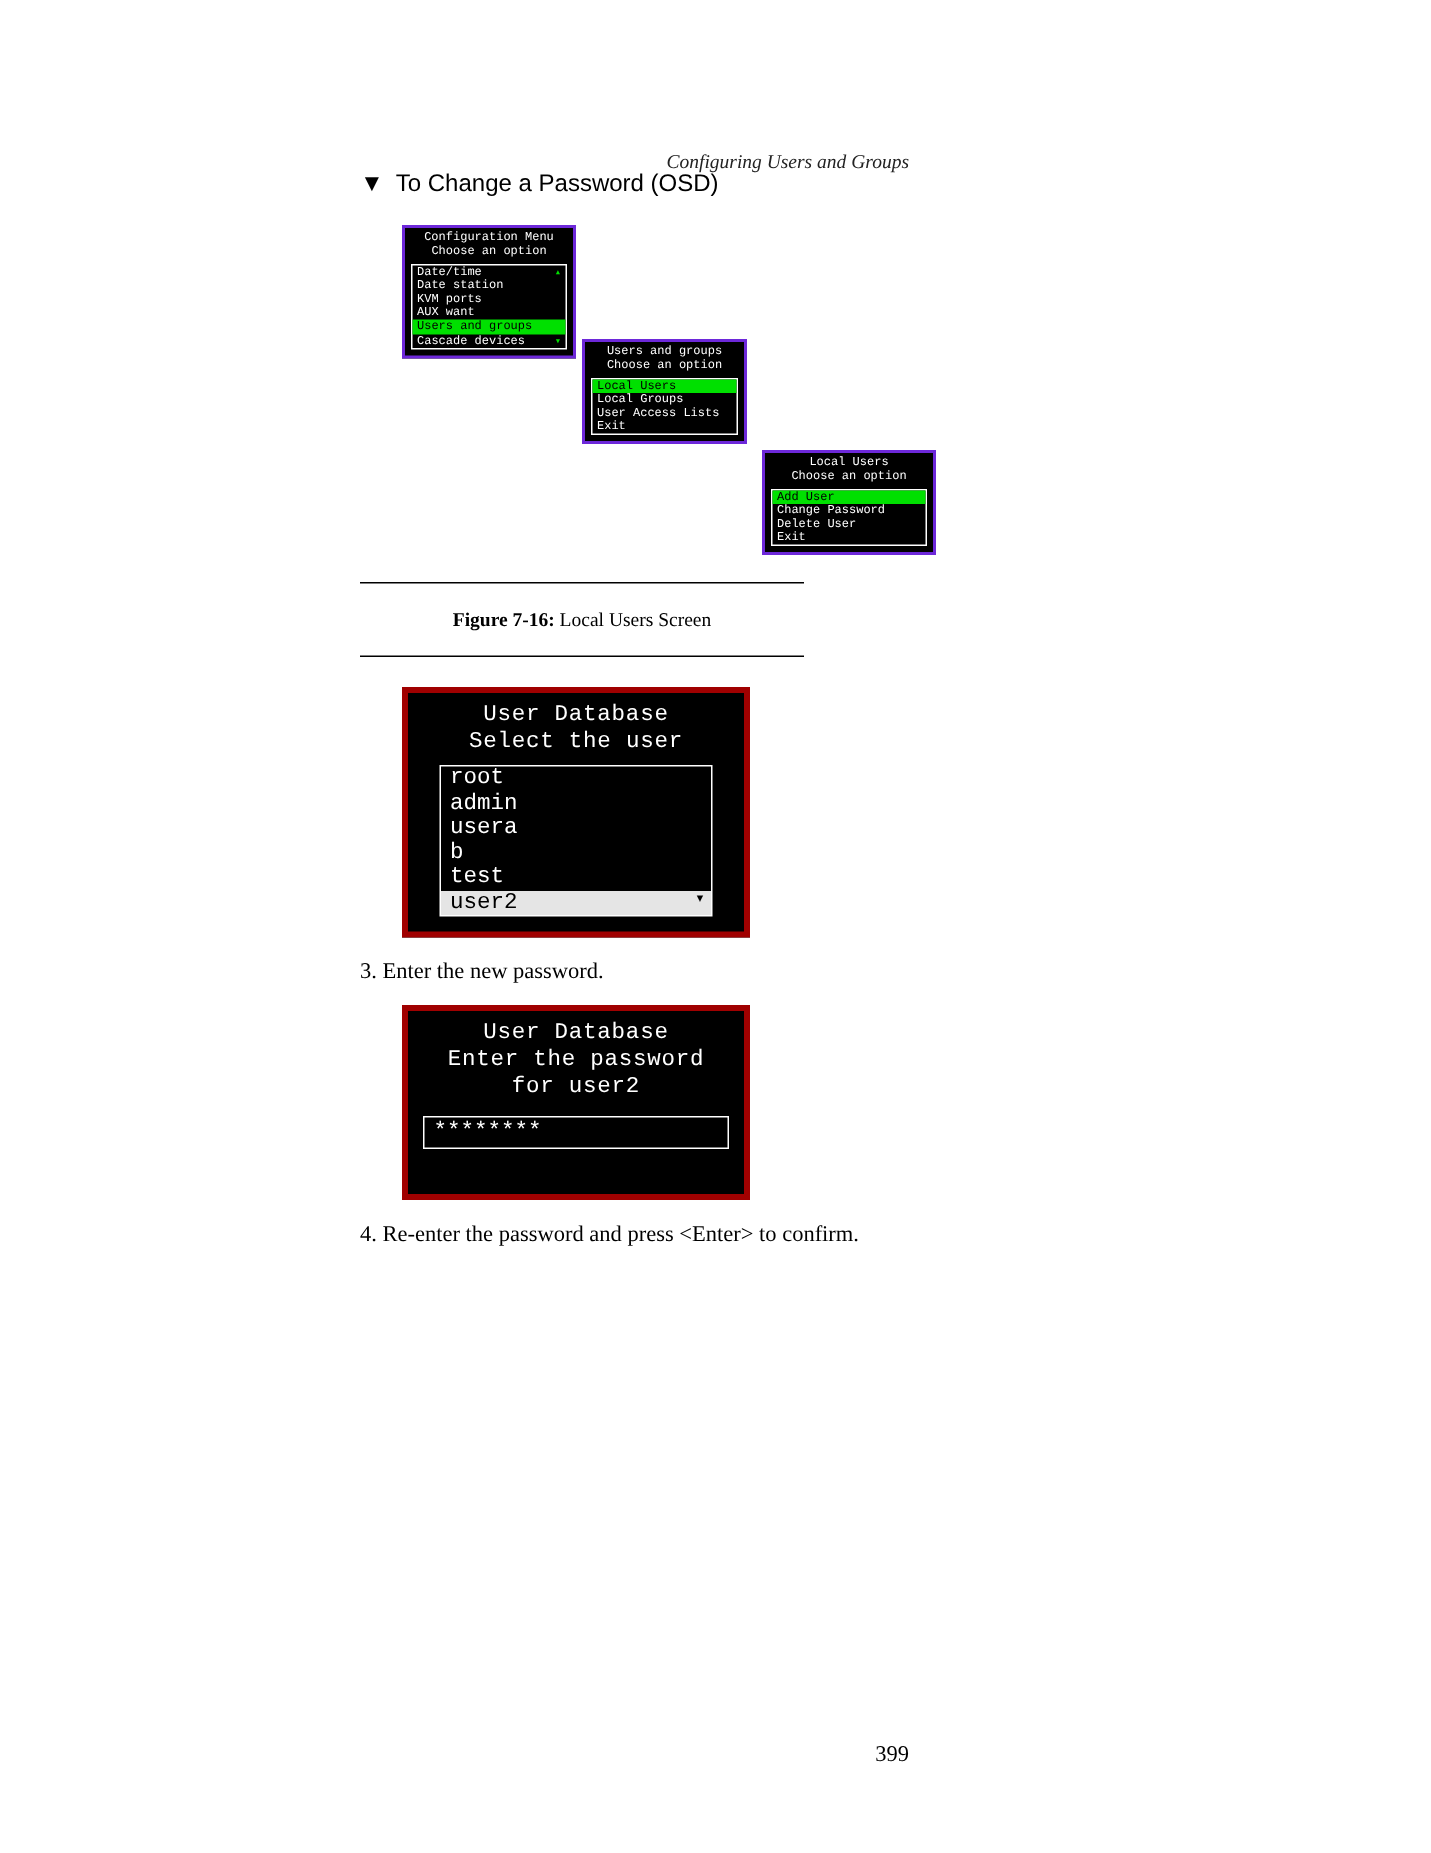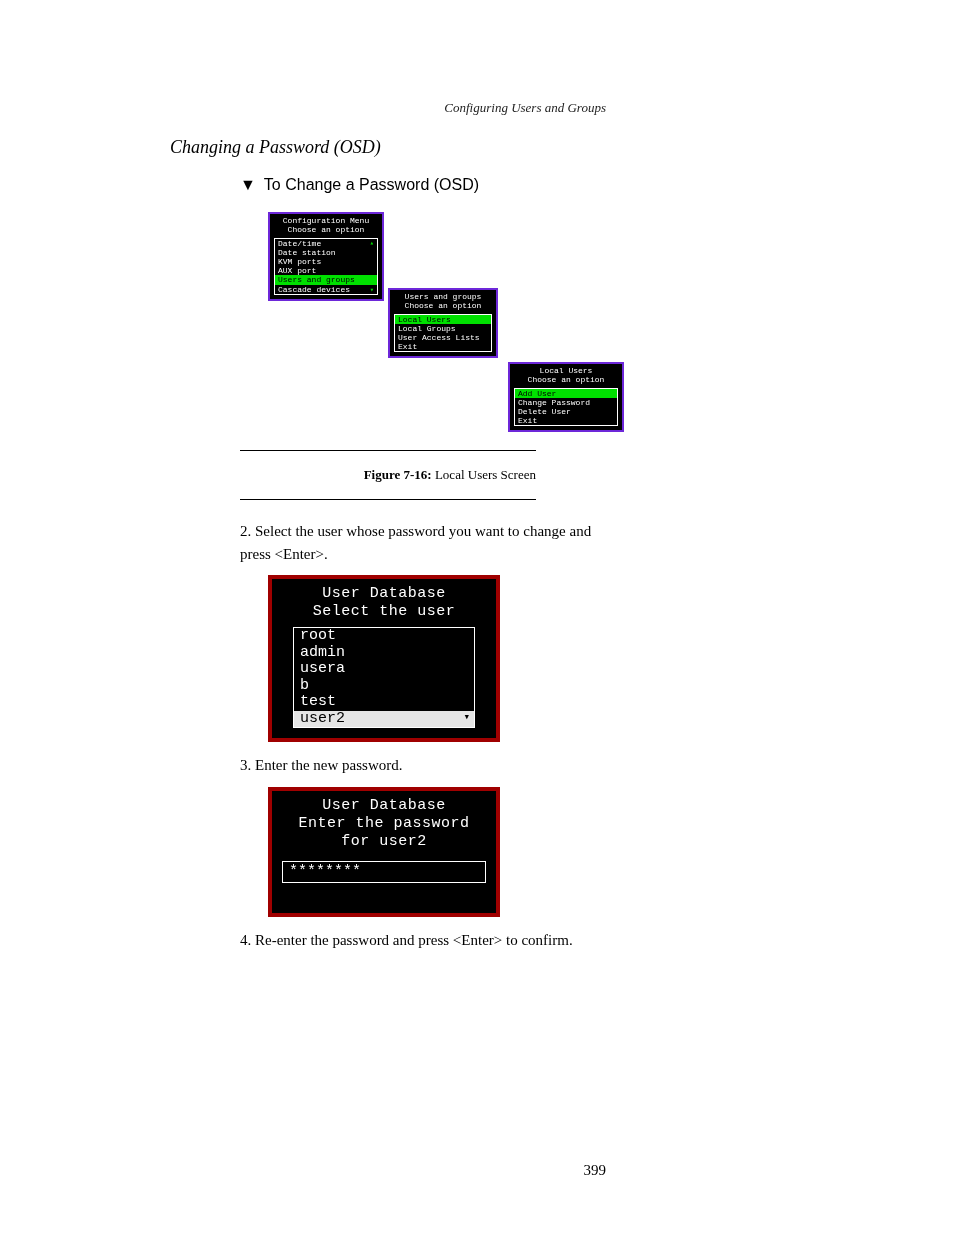--- a/index.html
+++ b/index.html
@@ -7,21 +7,21 @@
     margin: 0;
     background: #fff;
     font-family: Georgia, 'Times New Roman', serif;
     color: #000;
     width: 954px;
   }
   .page {
     width: 776px;
     height: 1235px;
     position: relative;
-    padding: 57px 170px 60px 170px;
+    padding: 100px 170px 60px 170px;
   }
   .running-header {
     position: absolute;
     top: 100px;
     right: 170px;
     font-size: 13px;
     font-style: italic;
     color: #222;
   }
   .section-title {
@@ -87,21 +87,21 @@
     right: 3px;
     font-size: 7px;
     color: #00e000;
   }
   .figure-caption {
     font-size: 13px;
     border-top: 1px solid #000;
     border-bottom: 1px solid #000;
     padding: 16px 0;
     margin: 8px 70px 20px 70px;
-    text-align: right;
+    text-align: center;
   }
   .fc-label { font-weight: bold; }
   .osd-large {
     background: #000;
     border: 4px solid #a00000;
     font-family: 'Courier New', monospace;
     color: #fff;
     width: 232px;
     margin: 10px 0 12px 98px;
     padding: 6px 0 10px;
@@ -166,41 +166,40 @@
     font-size: 15px;
   }
 </style>
 </head>
 <body>
 
 <div class="page">
 
   <div class="running-header">Configuring Users and Groups</div>
 
-  <div class="section-title">Changing a Password (OSD)</div>
 
   <div class="procedure">
     <span class="marker">▼</span>
     <span>To Change a Password (OSD)</span>
   </div>
 
 
   <div class="osd-cluster">
 
     <div class="osd-box" style="left:0;top:0;width:116px;">
       <div class="osd-title">
         <div>Configuration Menu</div>
         <div>Choose an option</div>
       </div>
       <div class="osd-list" style="position:relative;">
         <span class="scroll-tri" style="top:0;">▴</span>
         <div class="osd-item">Date/time</div>
         <div class="osd-item">Date station</div>
         <div class="osd-item">KVM ports</div>
-        <div class="osd-item">AUX port</div>
+        <div class="osd-item">AUX want</div>
         <div class="osd-item osd-highlight">Users and groups</div>
         <div class="osd-item">Cascade devices</div>
         <span class="scroll-tri" style="bottom:0;">▾</span>
       </div>
     </div>
 
     <div class="osd-box" style="left:120px;top:76px;width:110px;">
       <div class="osd-title">
         <div>Users and groups</div>
         <div>Choose an option</div>
@@ -226,21 +225,20 @@
       </div>
     </div>
 
   </div>
 
   <div class="figure-caption">
     <span class="fc-label">Figure 7-16:</span>
     <span>Local Users Screen</span>
   </div>
 
-  <div class="step">2. Select the user whose password you want to change and press &lt;Enter&gt;.</div>
 
   <div class="osd-large">
     <div class="osd-large-title">
       <div>User Database</div>
       <div>Select the user</div>
     </div>
     <div class="osd-large-list">
       <div class="osd-large-item">root</div>
       <div class="osd-large-item">admin</div>
       <div class="osd-large-item">usera</div>

